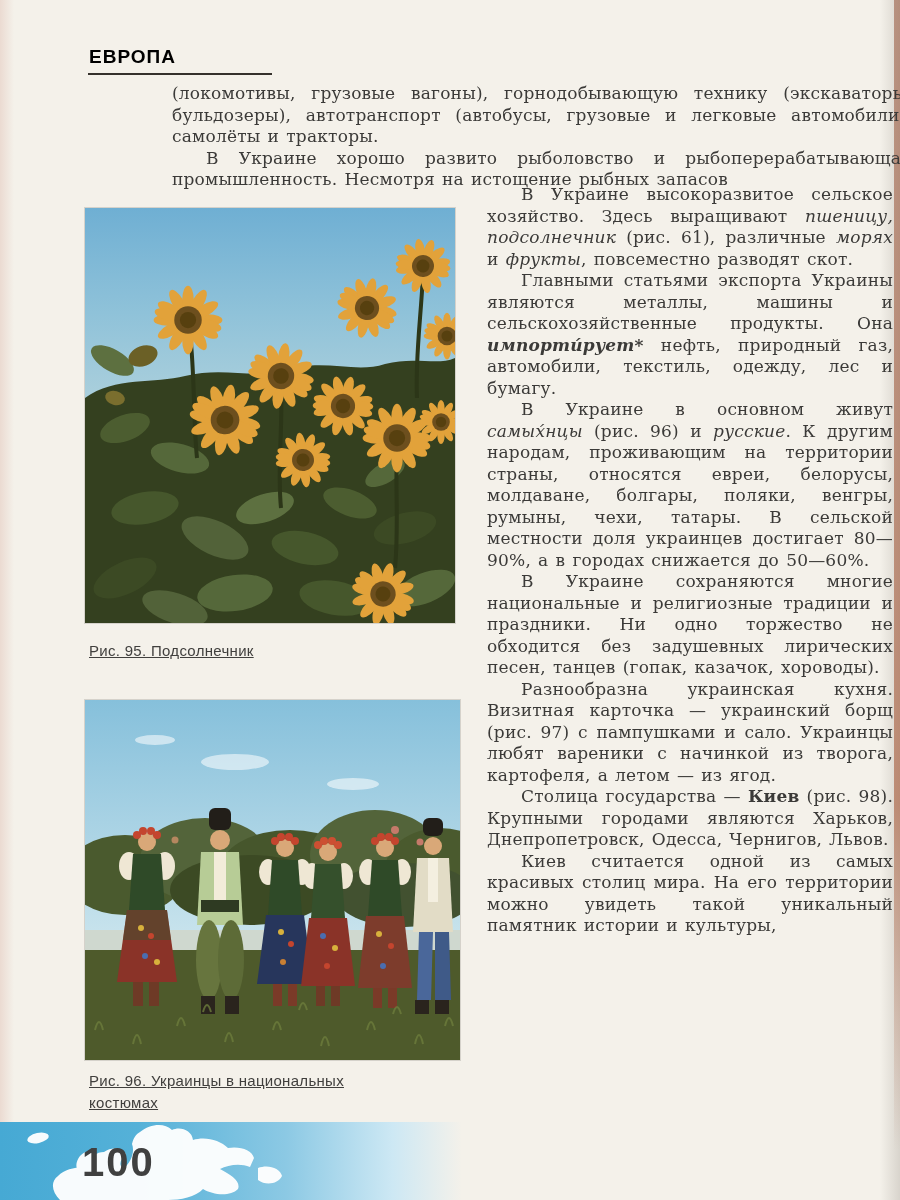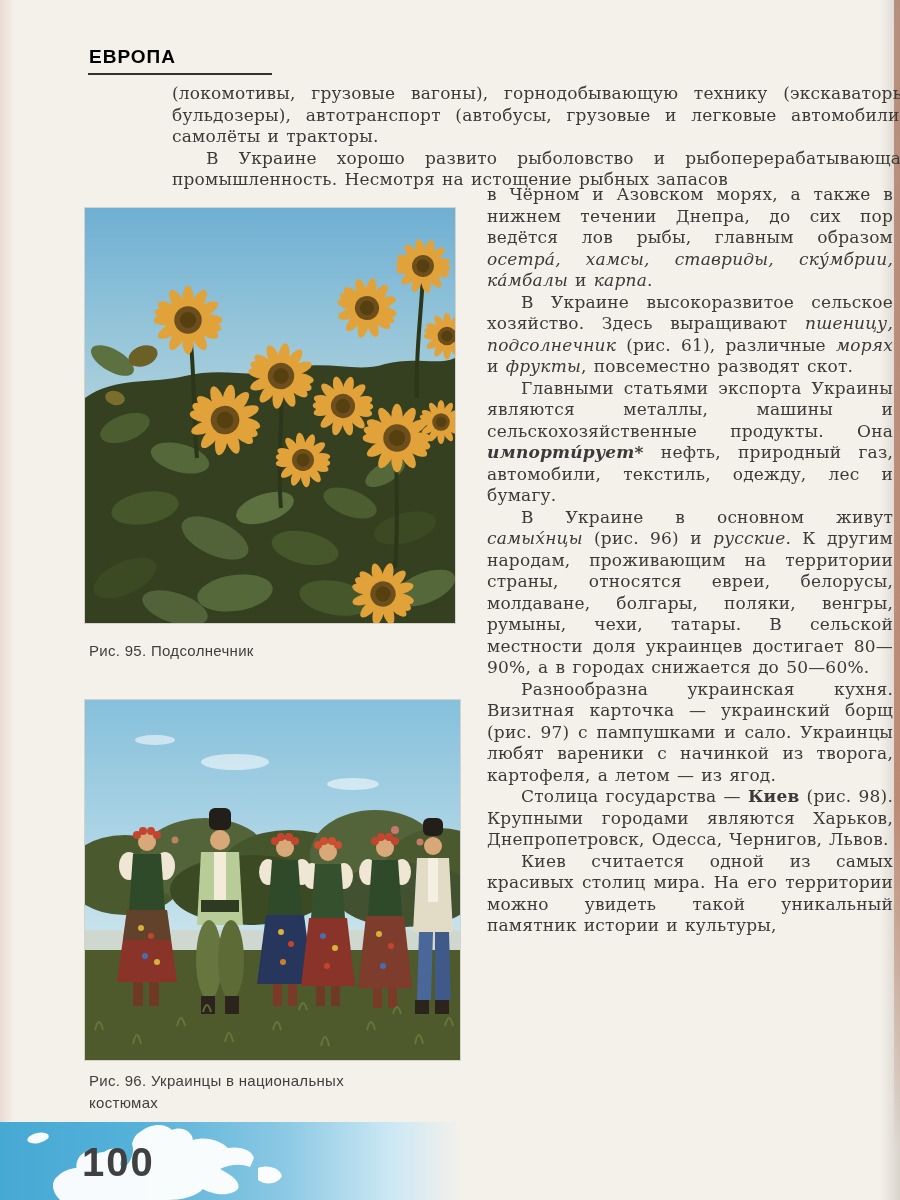--- a/index.html
+++ b/index.html
@@ -37,21 +37,21 @@
   .intro{position:absolute;left:152px;top:83px;width:740px;height:122px;overflow:hidden;margin-left:20px;}
   .textcol{position:absolute;left:487px;top:184px;width:406px;height:948px;overflow:hidden;}
 
   .figurebox{position:absolute;background:#cfd8cf;box-shadow:0 0 0 1px rgba(120,120,110,.25);}
   .fig1{left:85px;top:208px;width:370px;height:415px;}
   .fig2{left:85px;top:700px;width:375px;height:360px;}
   .figurebox svg{display:block;}
 
   .caption{
     position:absolute;font-family:"Liberation Sans", sans-serif;
-    font-size:15px;line-height:22px;color:#403f3d;letter-spacing:.3px;
+    font-size:15px;line-height:22px;color:#403f3d;letter-spacing:.3px;text-decoration:underline;
   }
   .cap1{left:89px;top:640px;width:340px;}
   .cap2{left:89px;top:1070px;width:300px;}
 
   .footer-band{
     position:absolute;left:0;top:1122px;width:462px;height:78px;
     background:linear-gradient(to right,#46a9d4 0%, #55b1d8 30%, #8cc9e4 62%, #cde8f4 85%, rgba(236,246,251,0) 100%);
   }
   .footer-band svg{position:absolute;left:0;top:0;}
   .pagenum{
@@ -69,24 +69,24 @@
 
 <div class="kicker">ЕВРОПА</div>
 <div class="kicker-rule"></div>
 
 <div class="bodytext intro" id="intro-col">
     <p><span>(локомотивы, грузовые вагоны), горнодобывающую технику (экскаваторы, бульдозеры), автотранспорт (автобусы, грузовые и легковые автомобили), самолёты и тракторы.</span></p>
     <p class="ind"><span>В Украине хорошо развито рыболовство и рыбоперерабатывающая промышленность. Несмотря на истощение рыбных запасов</span></p>
   </div>
 
 <div class="bodytext textcol" id="text-col">
-    <p><span>в Чёрном и Азовском морях, а также в нижнем течении Днепра, до сих пор ведётся лов рыбы, главным образом </span><i>осетра́, хамсы, ставриды, ску́мбрии, ка́мбалы</i><span> и </span><i>карпа</i><span>.</span></p>
     <p class="ind"><span>В Украине высокоразвитое сельское хозяйство. Здесь выращивают </span><i>пшеницу, подсолнечник</i><span> (рис. 61), различные </span><i>морях</i><span> и </span><i>фрукты</i><span>, повсеместно разводят скот.</span></p>
     <p class="ind"><span>Главными статьями экспорта Украины являются металлы, машины и сельскохозяйственные продукты. Она </span><b class="bi">импорти́рует*</b><span> нефть, природный газ, автомобили, текстиль, одежду, лес и бумагу.</span></p>
     <p class="ind"><span>В Украине в основном живут </span><i>самых́нцы</i><span> (рис. 96) и </span><i>русские</i><span>. К другим народам, проживающим на территории страны, относятся евреи, белорусы, молдаване, болгары, поляки, венгры, румыны, чехи, татары. В сельской местности доля украинцев достигает 80—90%, а в городах снижается до 50—60%.</span></p>
+    <p class="ind"><span>В Украине сохраняются многие национальные и религиозные традиции и праздники. Ни одно торжество не обходится без задушевных лирических песен, танцев (гопак, казачок, хороводы).</span></p>
     <p class="ind"><span>Разнообразна украинская кухня. Визитная карточка — украинский борщ (рис. 97) с пампушками и сало. Украинцы любят вареники с начинкой из творога, картофеля, а летом — из ягод.</span></p>
     <p class="ind"><span>Столица государства — </span><b>Киев</b><span> (рис. 98). Крупными городами являются Харьков, Днепропетровск, Одесса, Чернигов, Львов.</span></p>
     <p class="ind"><span>Киев считается одной из самых красивых столиц мира. На его территории можно увидеть такой уникальный памятник истории и культуры,</span></p>
   </div>
 
 <div class="figurebox fig1">
   <svg width="370" height="415" viewBox="0 0 370 415">
     <defs>
       <linearGradient id="sky1" x1="0" y1="0" x2="0" y2="1">
         <stop offset="0" stop-color="#6fafd3"></stop>

